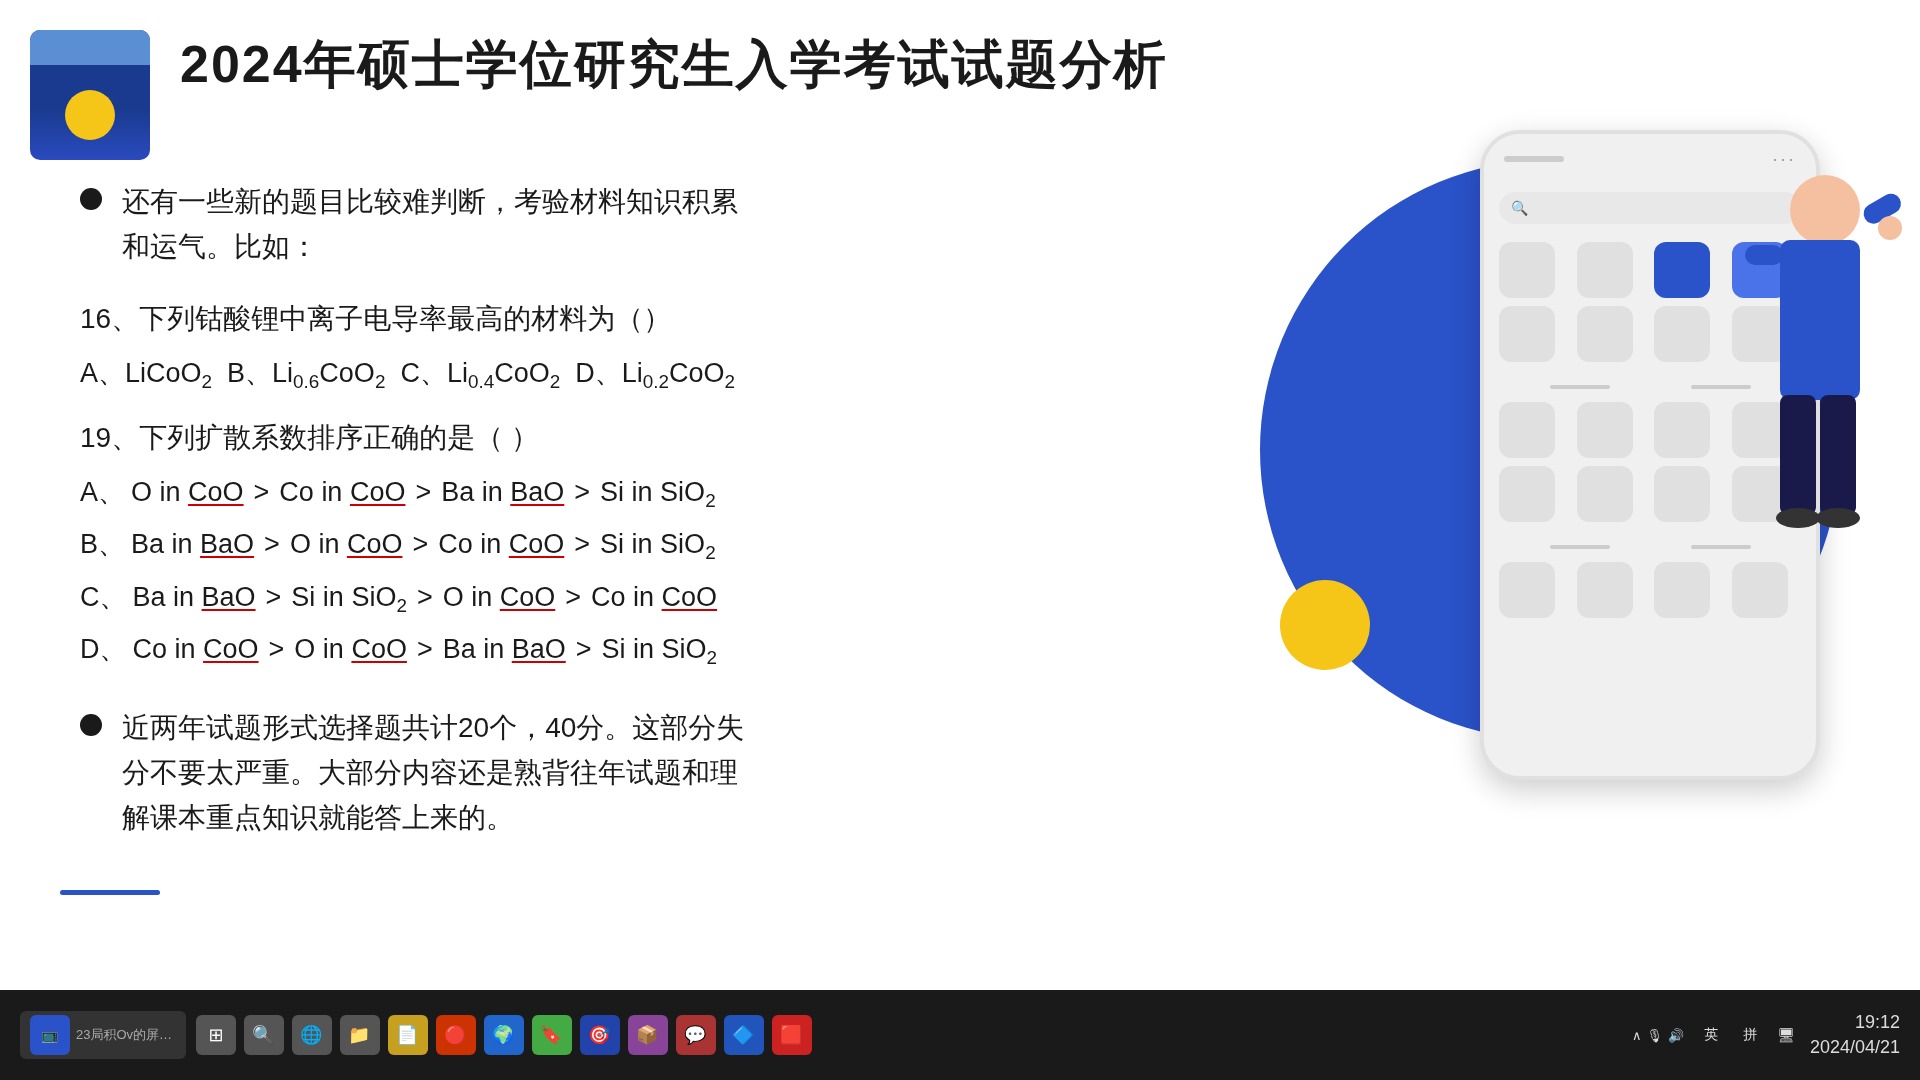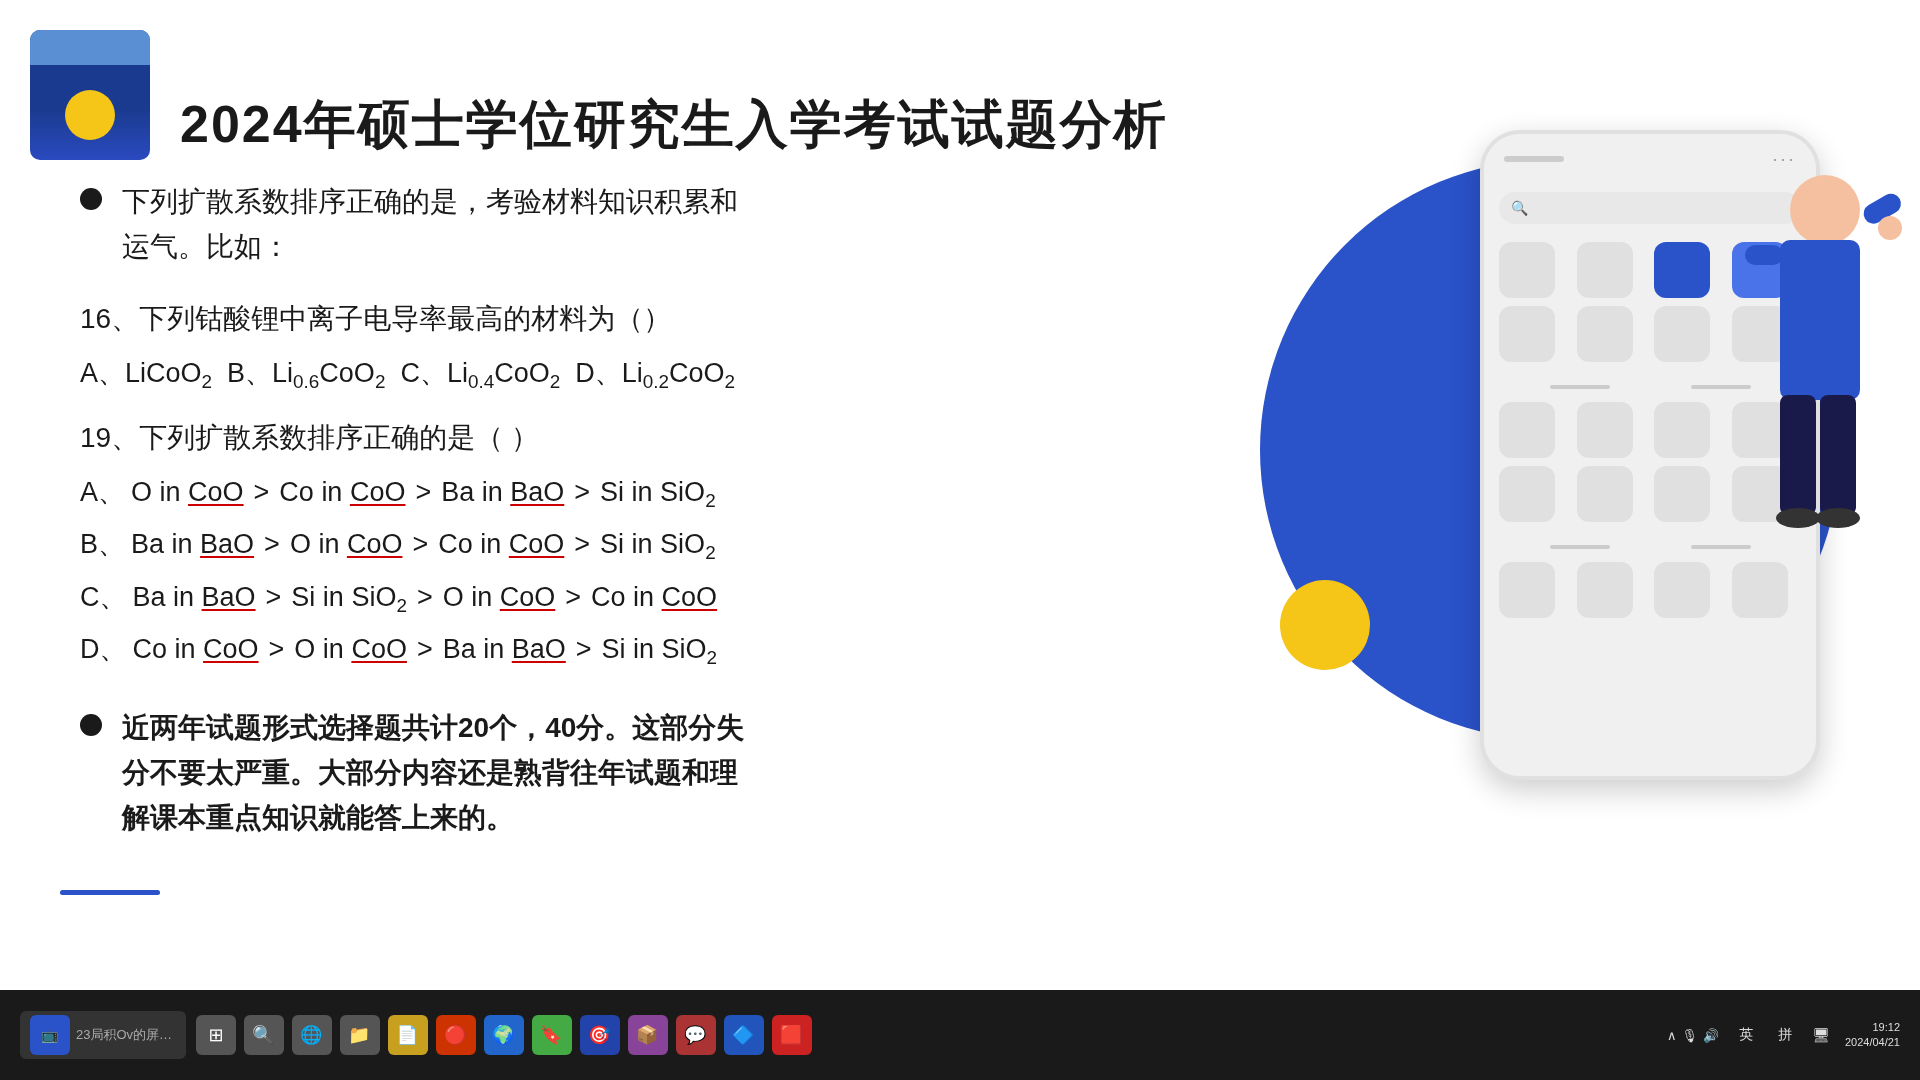--- a/index.html
+++ b/index.html
@@ -17,21 +17,21 @@
       width: 1920px;
       height: 990px;
       background: #ffffff;
       position: relative;
       overflow: hidden;
     }
 
     
     .header {
       display: flex;
-      align-items: flex-end;
+      align-items: flex-start;
       padding: 30px 60px 20px 30px;
     }
 
     .logo-block {
       width: 120px;
       height: 130px;
       background: linear-gradient(to bottom, #1a3a8f 60%, #2a4abf 100%);
       border-radius: 10px;
       position: relative;
       display: flex;
@@ -307,21 +307,21 @@
       display: flex;
       align-items: center;
       gap: 15px;
       color: #ddd;
       font-size: 14px;
     }
 
     .datetime {
       text-align: right;
       color: #ddd;
-      font-size: 11px;
+      font-size: 18px;
       line-height: 1.4;
     }
 
     .bottom-blue-bar {
       position: absolute;
       bottom: 95px;
       left: 60px;
       width: 100px;
       height: 5px;
       background: #2a52c9;
@@ -358,21 +358,21 @@
       <div class="logo-top-stripe"></div>
       <div class="logo-circle"></div>
     </div>
     <h1 class="title">2024年硕士学位研究生入学考试试题分析</h1>
   </div>
 
   <div class="content">
 
     <div class="bullet-section">
       <div class="bullet"></div>
-      <div class="bullet-text">下列扩散系数排序正确的是，考验材料知识积累和运气。比如：</div>
+      <div class="bullet-text">还有一些新的题目比较难判断，考验材料知识积累和运气。比如：</div>
     </div>
 
     <div class="question-block">
       <div class="question-title">
         16、下列钴酸锂中离子电导率最高的材料为（）
       </div>
       <div class="options">
         A、LiCoO<sub>2</sub>&nbsp;&nbsp;B、Li<sub>0.6</sub>CoO<sub>2</sub>&nbsp;&nbsp;C、Li<sub>0.4</sub>CoO<sub>2</sub>&nbsp;&nbsp;D、Li<sub>0.2</sub>CoO<sub>2</sub>
       </div>
     </div>
@@ -423,21 +423,21 @@
           <span>O in <span class="underline">CoO</span></span>
           <span class="gt">&gt;</span>
           <span>Ba in <span class="underline">BaO</span></span>
           <span class="gt">&gt;</span>
           <span>Si in SiO<sub>2</sub></span>
         </div>
 
       </div>
     </div>
 
-    <div class="bullet-section" style="margin-top:30px;font-weight:bold;">
+    <div class="bullet-section" style="margin-top:30px;">
       <div class="bullet"></div>
       <div class="bullet-text">近两年试题形式选择题共计20个，40分。这部分失分不要太严重。大部分内容还是熟背往年试题和理解课本重点知识就能答上来的。</div>
     </div>
 
   </div>
 
   <div class="bottom-blue-bar"></div>
 
   <div class="illustration">
 

